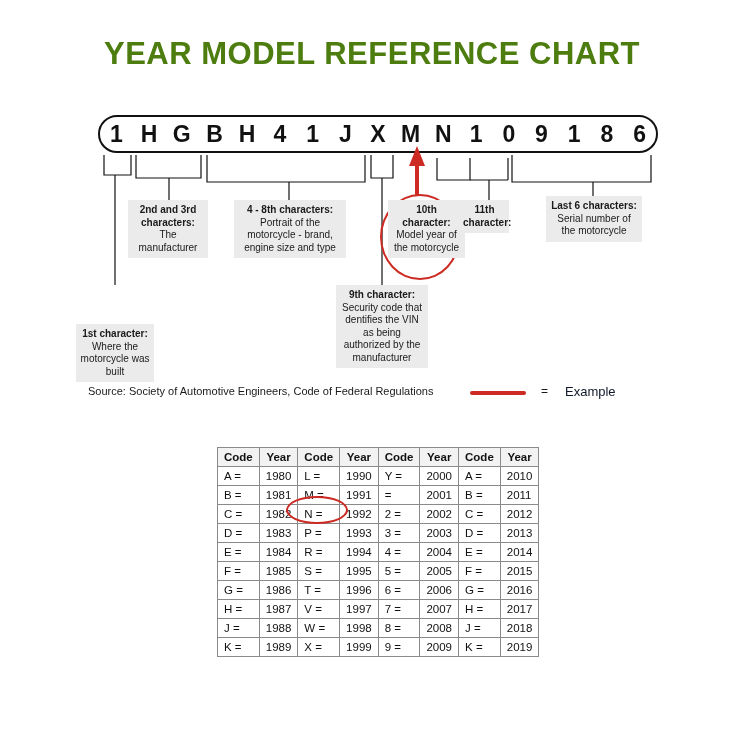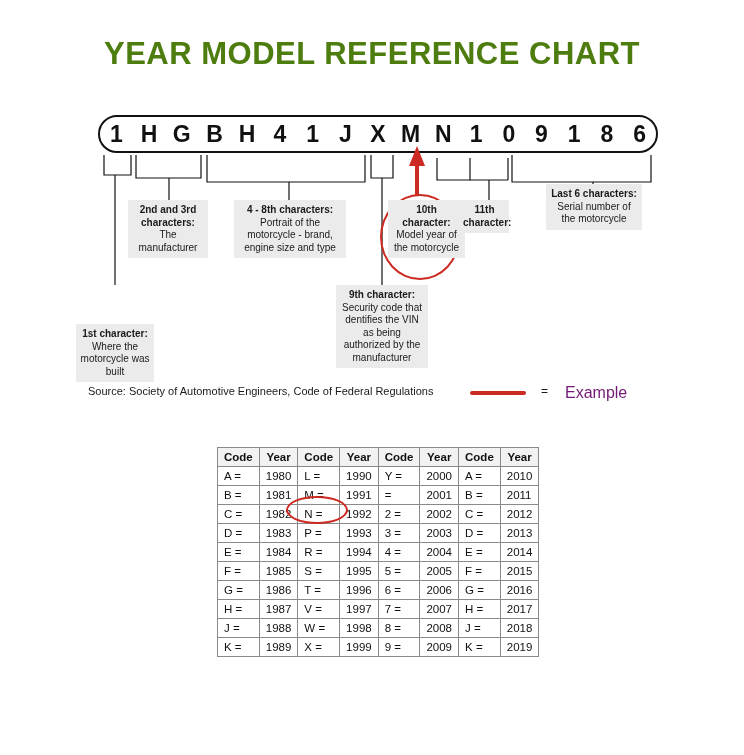--- a/index.html
+++ b/index.html
@@ -73,21 +73,21 @@
     box-sizing: border-box;
   }
   .callout b { font-weight: bold; }
 
   #callout-1st   { left: 76px;  top: 285px; width: 78px; margin-top: 39px; }
   #callout-2nd3rd{ left: 128px; top: 200px; width: 80px; }
   #callout-4th8th{ left: 234px; top: 200px; width: 112px;}
   #callout-9th   { left: 336px; top: 285px; width: 92px; }
   #callout-10th  { left: 388px; top: 200px; width: 77px; }
   #callout-11th  { left: 460px; top: 200px; width: 49px; }
-  #callout-last6 { left: 546px; top: 184px; width: 96px; }
+  #callout-last6 { left: 546px; top: 196px; width: 96px; }
 
   
   .red-ellipse {
     position: absolute;
     border: 2.5px solid #cc2a22;
     border-radius: 50%;
     box-sizing: border-box;
   }
   #ellipse-10th { left: 380px; top: 194px; width: 80px; height: 86px; }
   #ellipse-table { left: 286px; top: 496px; width: 62px; height: 28px; }
@@ -113,22 +113,22 @@
     position: absolute;
     left: 541px;
     top: 384px;
     font-size: 12px;
     color: #1a1a1a;
   }
   .legend-label {
     position: absolute;
     left: 565px;
     top: 384px;
-    font-size: 16px;
-    color: #701a75;
+    font-size: 13px;
+    color: #0f172a;
   }
 
   
   .code-table {
     position: absolute;
     left: 217px;
     top: 447px;
     border-collapse: collapse;
     font-size: 11.5px;
     color: #111;

